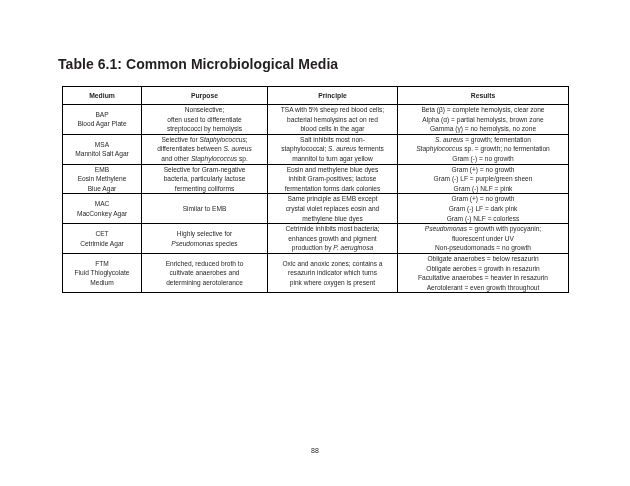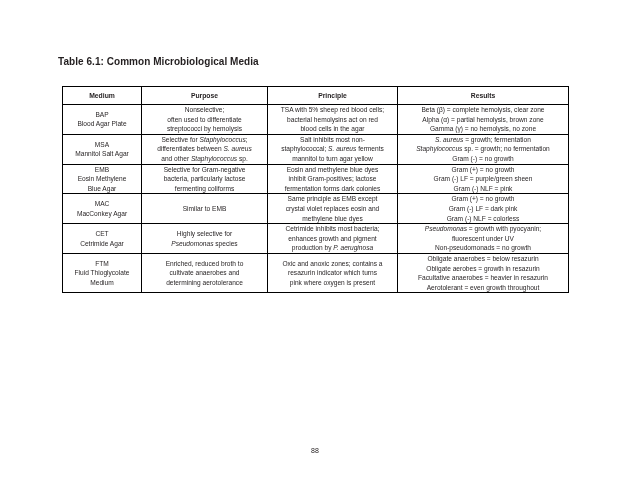--- a/index.html
+++ b/index.html
@@ -18,21 +18,21 @@
   .page {
     position: relative;
     width: 630px;
     height: 486px;
     box-sizing: border-box;
   }
   .table-caption {
     position: absolute;
     left: 58px;
     top: 56px;
-    font-size: 10px;
+    font-size: 14px;
     font-weight: bold;
     letter-spacing: 0.05px;
     color: #231f20;
     white-space: nowrap;
   }
   table.media-table {
     position: absolute;
     left: 62px;
     top: 86px;
     width: 506px;

